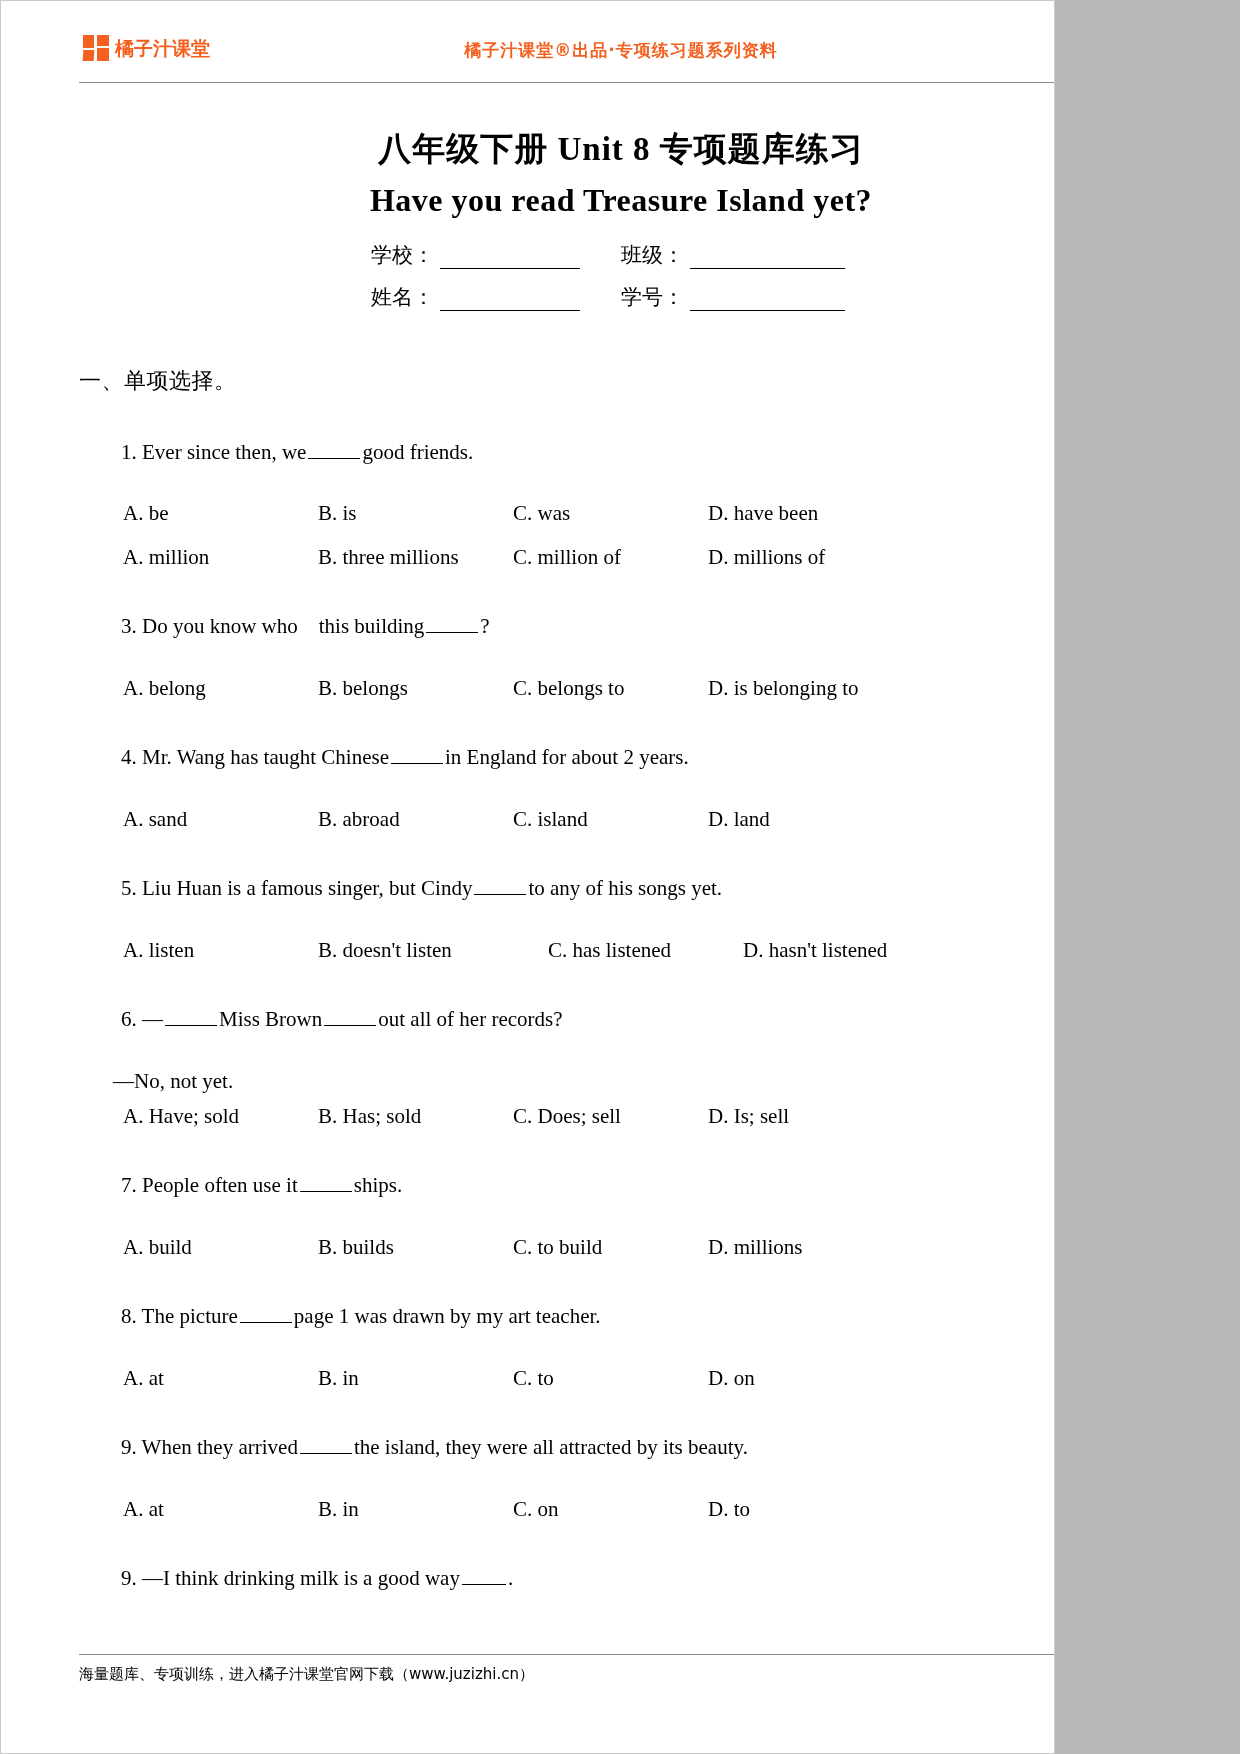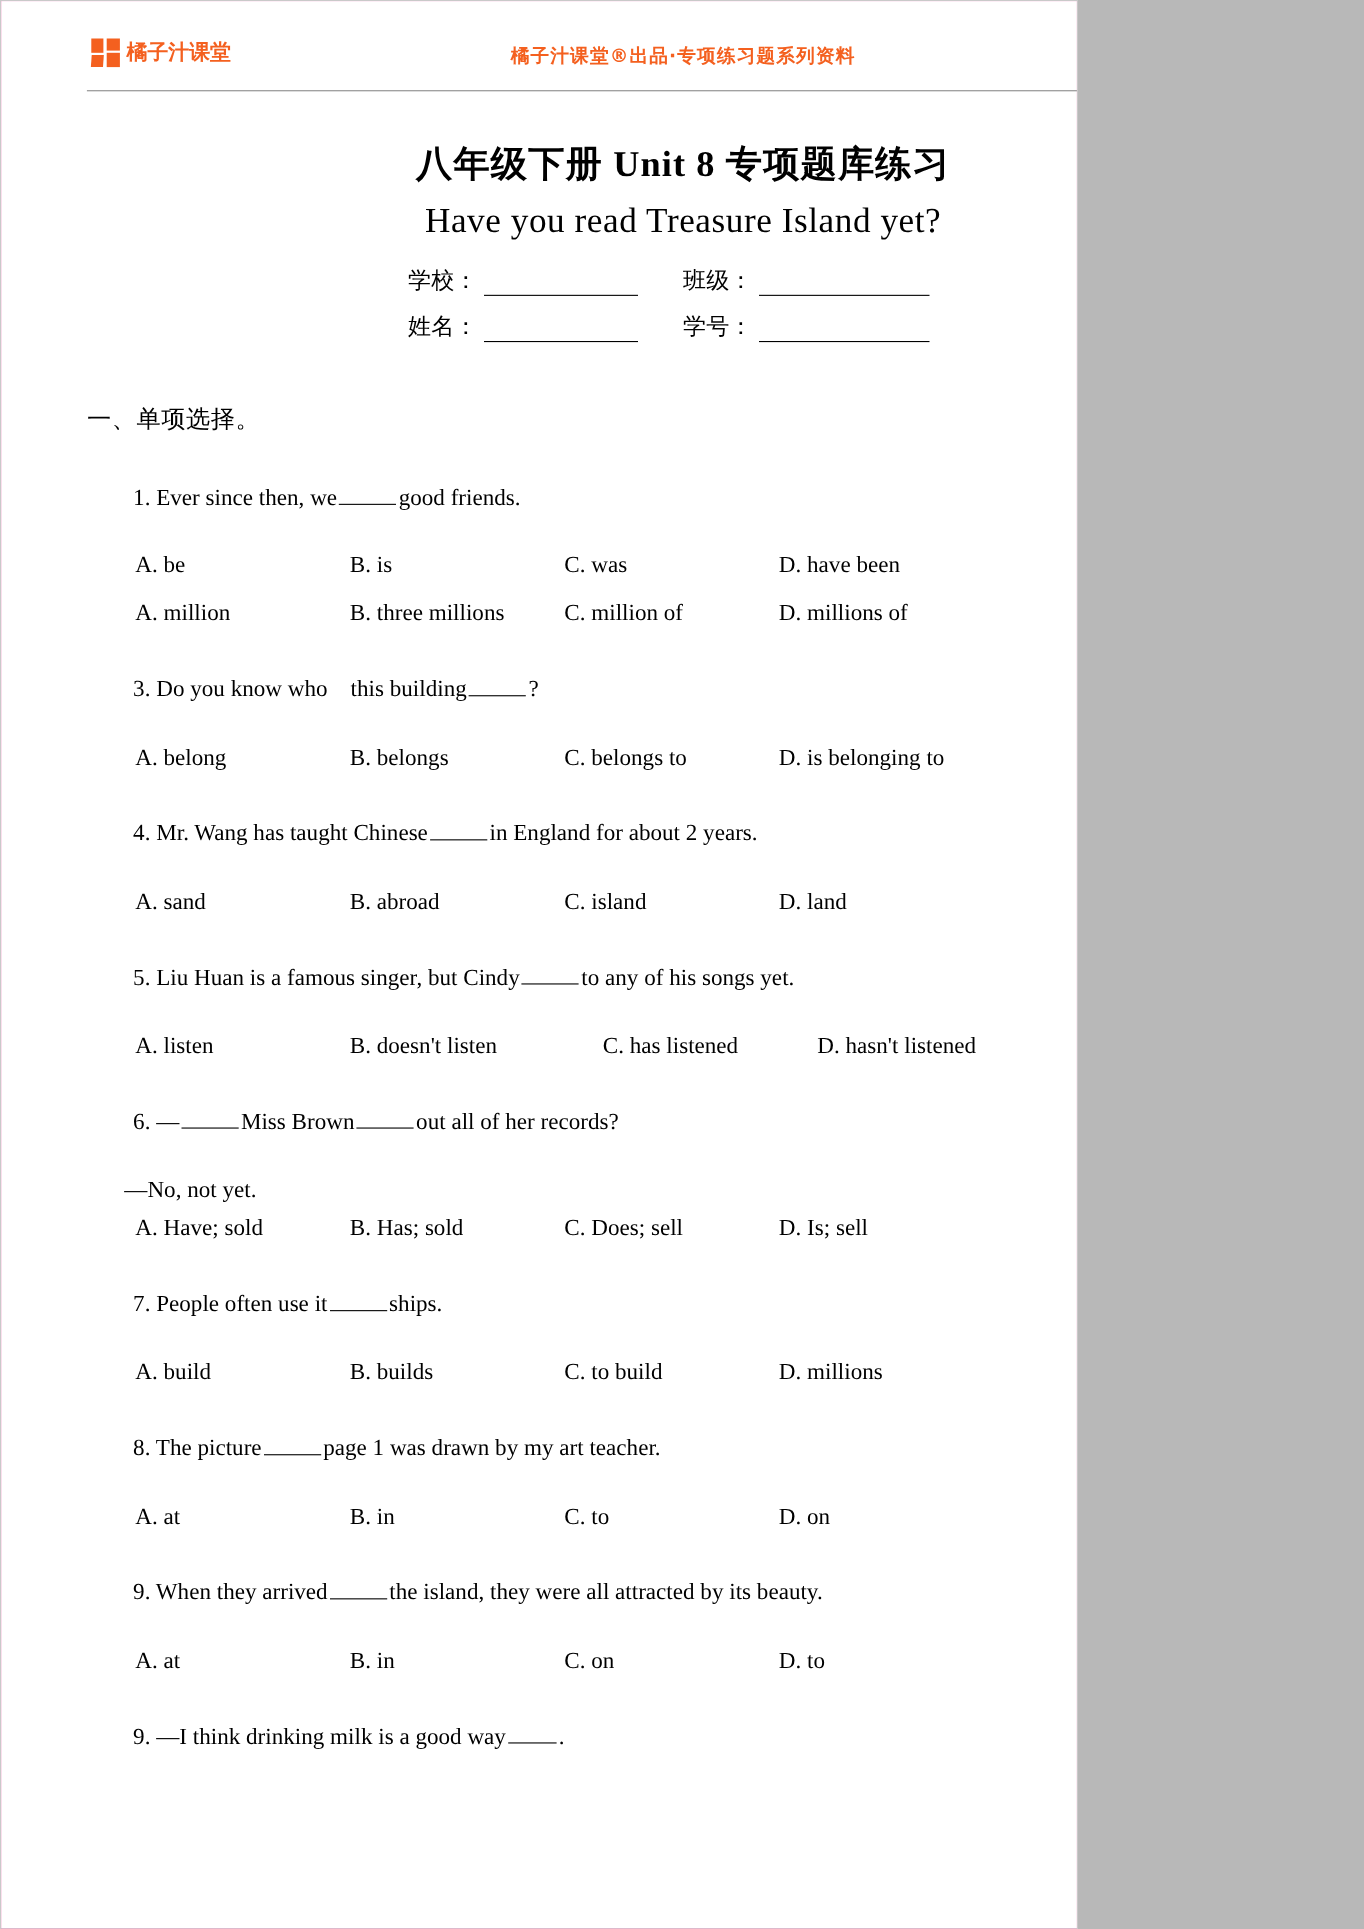--- a/index.html
+++ b/index.html
@@ -6,23 +6,23 @@
   html, body {
     margin: 0; padding: 0;
     background: #b8b8b8;
   }
   body {
     width: 1240px; height: 1754px;
     font-family: "Liberation Serif", "DejaVu Serif", serif;
   }
   .page {
     position: relative;
-    width: 980px;
+    width: 1055px;
     height: 1754px;
-    background: #ec4899;
+    background: #e5e5e5;
     border: 1px solid #c9c9c9;
     overflow: hidden;
   }
   .sheet {
     position: absolute;
     left: 0; top: 0;
     width: 1240px; height: 1754px;
     background: #fff;
     padding: 0;
   }
@@ -93,21 +93,21 @@
     font-family: "Liberation Serif", "DejaVu Serif", serif;
     font-weight: bold;
     font-size: 33px;
     letter-spacing: 1px;
     color: #000;
   }
   .title-en {
     margin-top: 10px;
     text-align: center;
     font-family: "Liberation Serif", "DejaVu Serif", serif;
-    font-weight: normal;
+    font-weight: bold;
     font-size: 32px;
     letter-spacing: 0.5px;
     color: #000;
   }
 
   
   .info {
     margin: 22px auto 0 auto;
     width: 500px;
     font-size: 21px;
@@ -345,15 +345,19 @@
 
     <div class="question">
       <div class="q-stem">
         <span>9. —I think drinking milk is a good way</span><span class="ul short"></span><span>.</span>
       </div>
 
     </div>
 
   </div>
 
+  <div class="footer">
+    <span class="left">海量题库、专项训练，进入橘子汁课堂官网下载（www.juzizhi.cn）</span>
+    <span class="right">第 1 页</span>
+  </div>
 
  </div>
 </div>
 
 </body></html>

